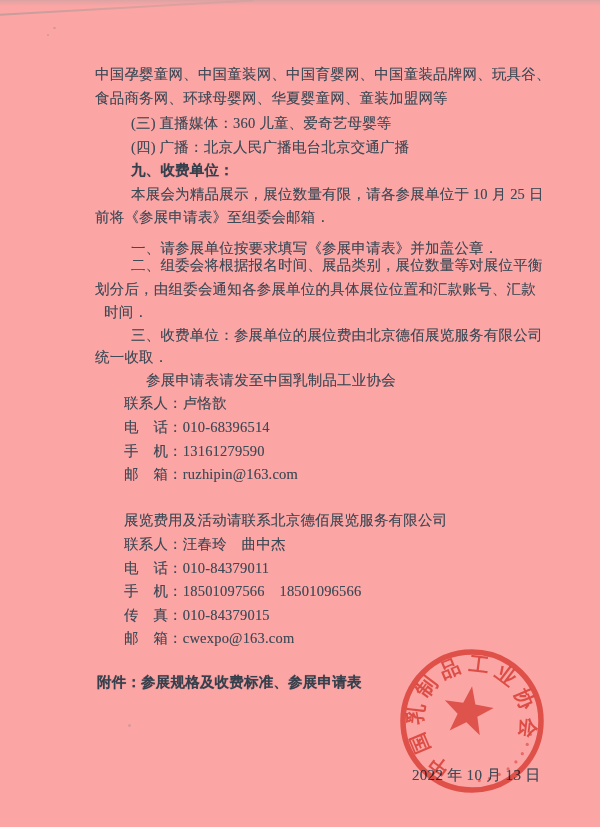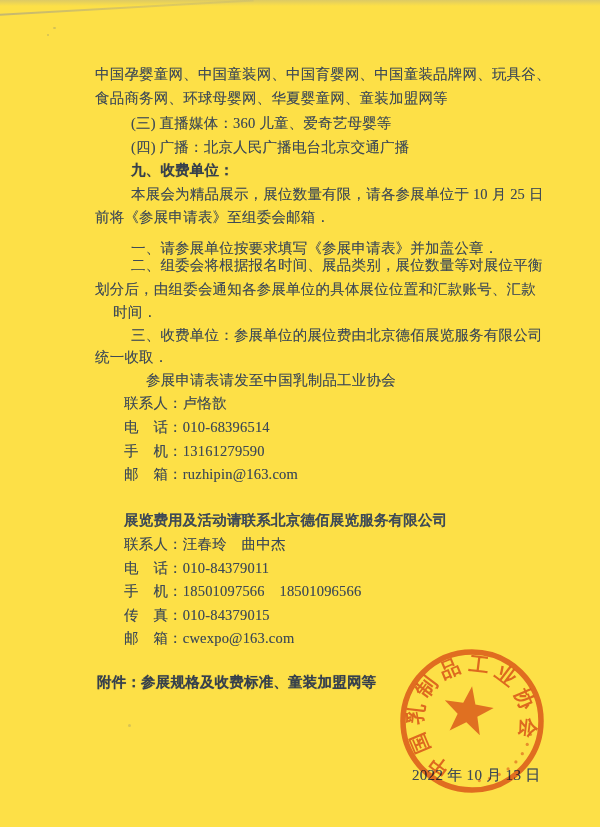--- a/index.html
+++ b/index.html
@@ -61,54 +61,54 @@
     position:absolute;left:382px;top:631px;width:180px;height:180px;
     mix-blend-mode:multiply;
     opacity:.93;
     pointer-events:none;
   }
   .seal svg{display:block;width:100%;height:100%;}
 </style>
 </head>
 <body>
 
-<div class="page" style="background: #fde047;">
+<div class="page" style="background: #fca5a5;">
   <div class="top-shade"></div>
   <div class="scan-line"></div>
   <div class="speck a"></div>
   <div class="speck b"></div>
   <div class="speck c"></div>
   <div class="speck d"></div>
 
   <div>
       <div class="line" style="left: 95px; top: 64px;">中国孕婴童网、中国童装网、中国育婴网、中国童装品牌网、玩具谷、</div>
       <div class="line" style="left: 95px; top: 88px;">食品商务网、环球母婴网、华夏婴童网、童装加盟网等</div>
       <div class="line" style="left: 131px; top: 113px;">(三) 直播媒体：360 儿童、爱奇艺母婴等</div>
       <div class="line" style="left: 131px; top: 137px;">(四) 广播：北京人民广播电台北京交通广播</div>
       <div class="line bold" style="left: 131px; top: 160px;">九、收费单位：</div>
       <div class="line" style="left: 131px; top: 184px;">本展会为精品展示，展位数量有限，请各参展单位于 10 月 25 日</div>
       <div class="line" style="left: 95px; top: 207px; text-align: center;">前将《参展申请表》至组委会邮箱．</div>
       <div class="line" style="left: 131px; top: 238px;">一、请参展单位按要求填写《参展申请表》并加盖公章．</div>
       <div class="line" style="left: 131px; top: 255px;">二、组委会将根据报名时间、展品类别，展位数量等对展位平衡</div>
       <div class="line" style="left: 95px; top: 279px;">划分后，由组委会通知各参展单位的具体展位位置和汇款账号、汇款</div>
-      <div class="line" style="left: 113px; top: 302px;">时间．</div>
+      <div class="line" style="left: 104px; top: 302px;">时间．</div>
       <div class="line" style="left: 131px; top: 325px;">三、收费单位：参展单位的展位费由北京德佰展览服务有限公司</div>
       <div class="line" style="left: 95px; top: 347px;">统一收取．</div>
       <div class="line" style="left: 146px; top: 370px;">参展申请表请发至中国乳制品工业协会</div>
       <div class="line" style="left: 124px; top: 393px;">联系人：卢恪歆</div>
       <div class="line" style="left: 124px; top: 417px;">电　话：010-68396514</div>
       <div class="line" style="left: 124px; top: 441px;">手　机：13161279590</div>
       <div class="line" style="left: 124px; top: 464px;">邮　箱：ruzhipin@163.com</div>
-      <div class="line" style="left: 124px; top: 510px; font-weight: bold;">展览费用及活动请联系北京德佰展览服务有限公司</div>
+      <div class="line" style="left: 124px; top: 510px;">展览费用及活动请联系北京德佰展览服务有限公司</div>
       <div class="line" style="left: 124px; top: 534px;">联系人：汪春玲　曲中杰</div>
       <div class="line" style="left: 124px; top: 558px;">电　话：010-84379011</div>
       <div class="line" style="left: 124px; top: 581px;">手　机：18501097566　18501096566</div>
       <div class="line" style="left: 124px; top: 605px;">传　真：010-84379015</div>
       <div class="line" style="left: 124px; top: 628px;">邮　箱：cwexpo@163.com</div>
-      <div class="line bold" style="left: 97px; top: 672px;">附件：参展规格及收费标准、童装加盟网等</div>
+      <div class="line bold" style="left: 97px; top: 672px;">附件：参展规格及收费标准、参展申请表</div>
     </div>
 
   <div class="signature" style="left:412px;top:766px;">2022 年 10 月 13 日</div>
 
   <div class="seal">
     <svg viewBox="0 0 180 180">
         <circle cx="90" cy="90" r="69" fill="none" stroke="#d9584a" stroke-width="5.5" opacity="0.85"></circle>
         <polygon points="90.07,55.32 93.42,73.58 111.68,76.93 95.36,85.77 97.80,104.17 84.36,91.37 67.62,99.38 75.63,82.64 62.83,69.20 81.23,71.64" fill="#d9584a" opacity="0.82"></polygon>
         <g>
           <text x="55.69654368033326" y="135.5222240726957" fill="#d9584a" opacity="0.88" font-size="20" font-weight="bold" font-family="&quot;Liberation Serif&quot;,&quot;DejaVu Serif&quot;,serif" text-anchor="middle" dominant-baseline="central" transform="rotate(-143 55.69654368033326 135.5222240726957)">中</text>

